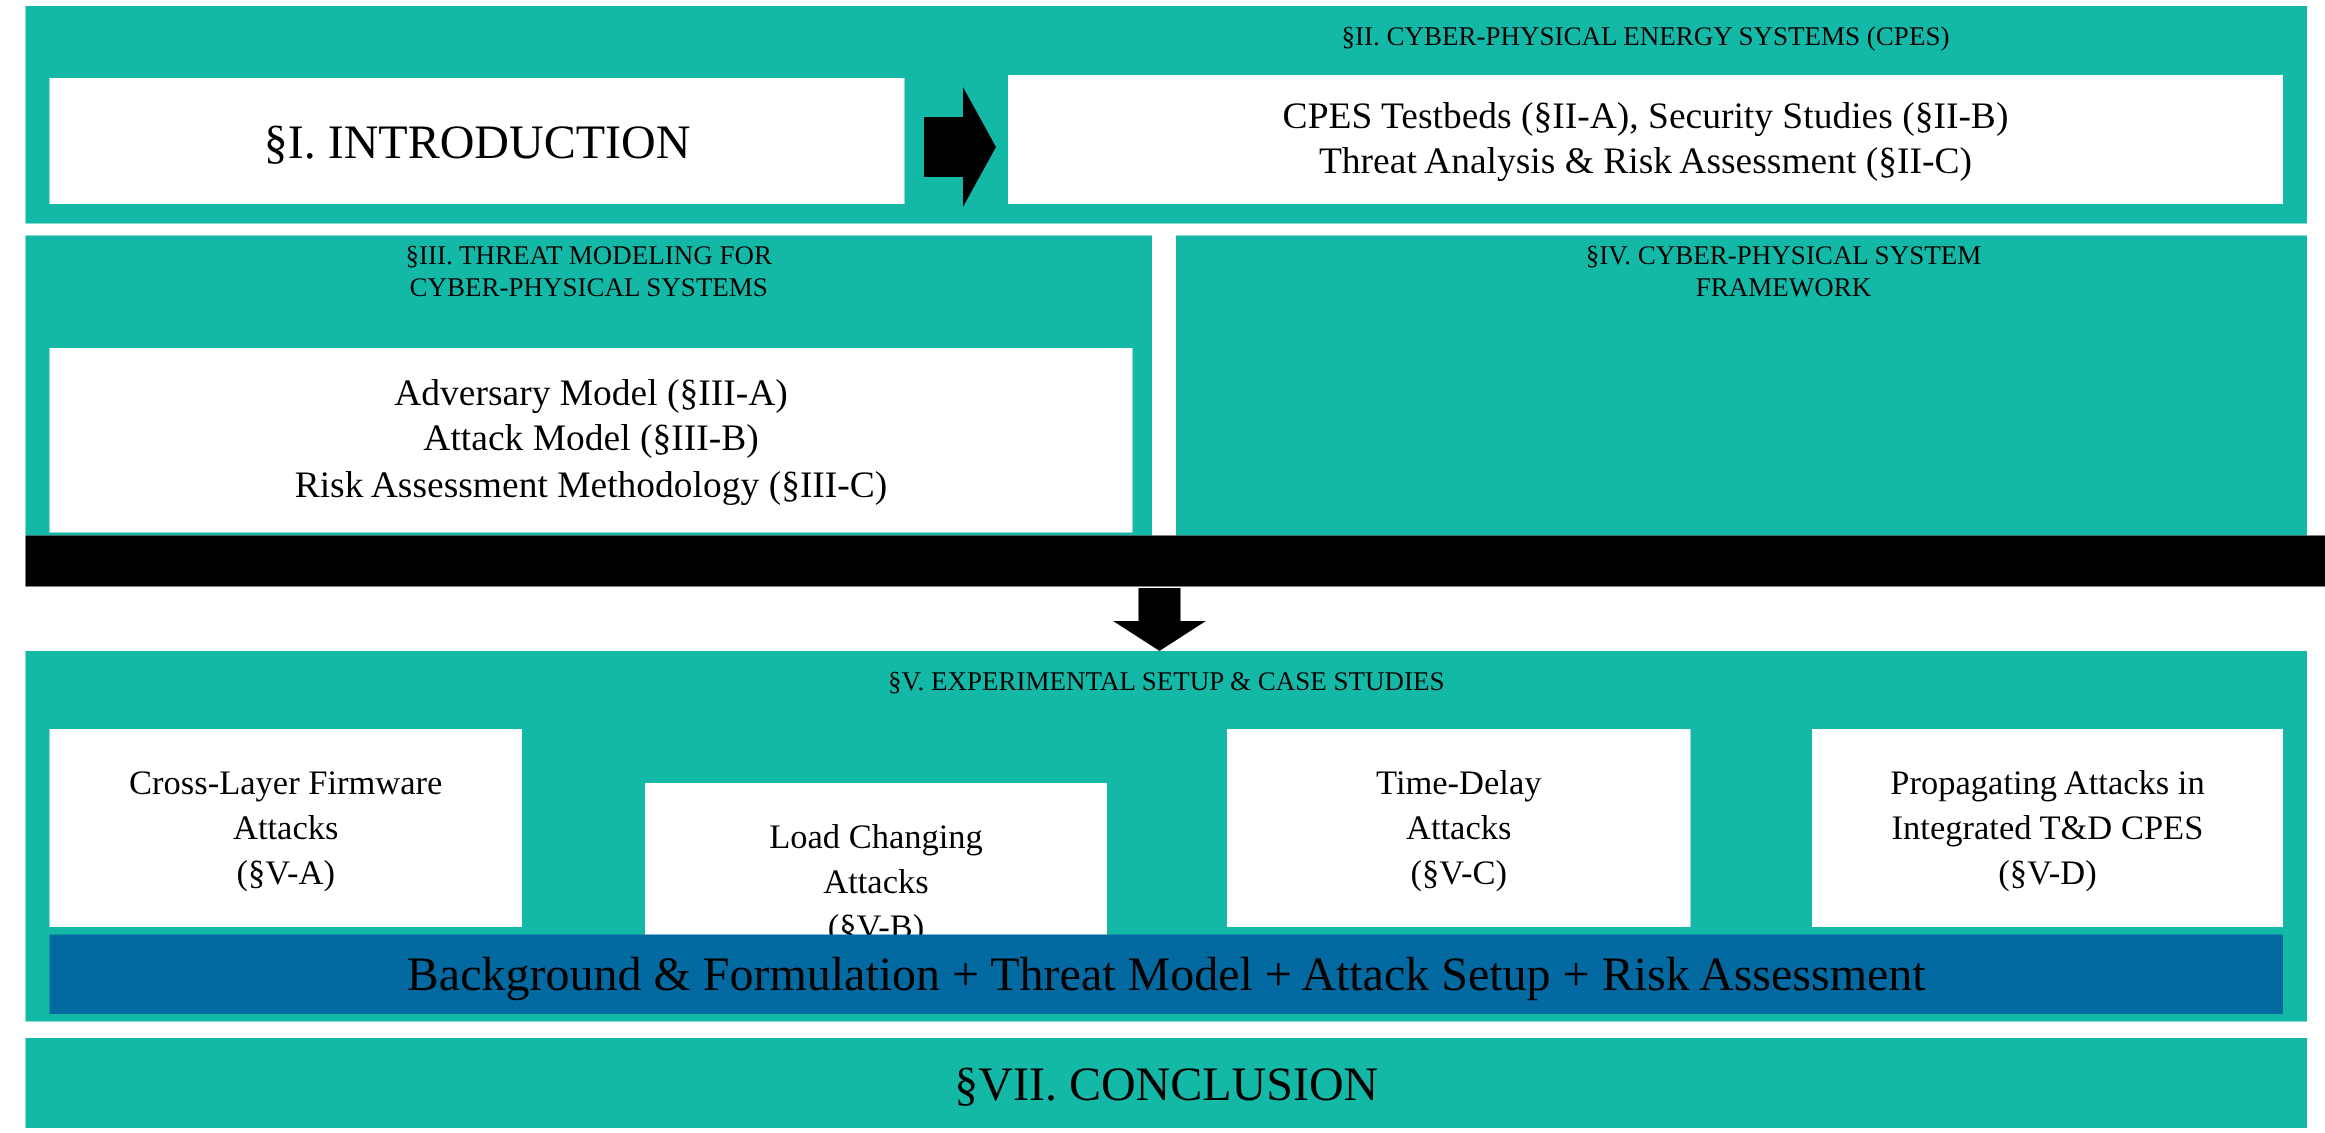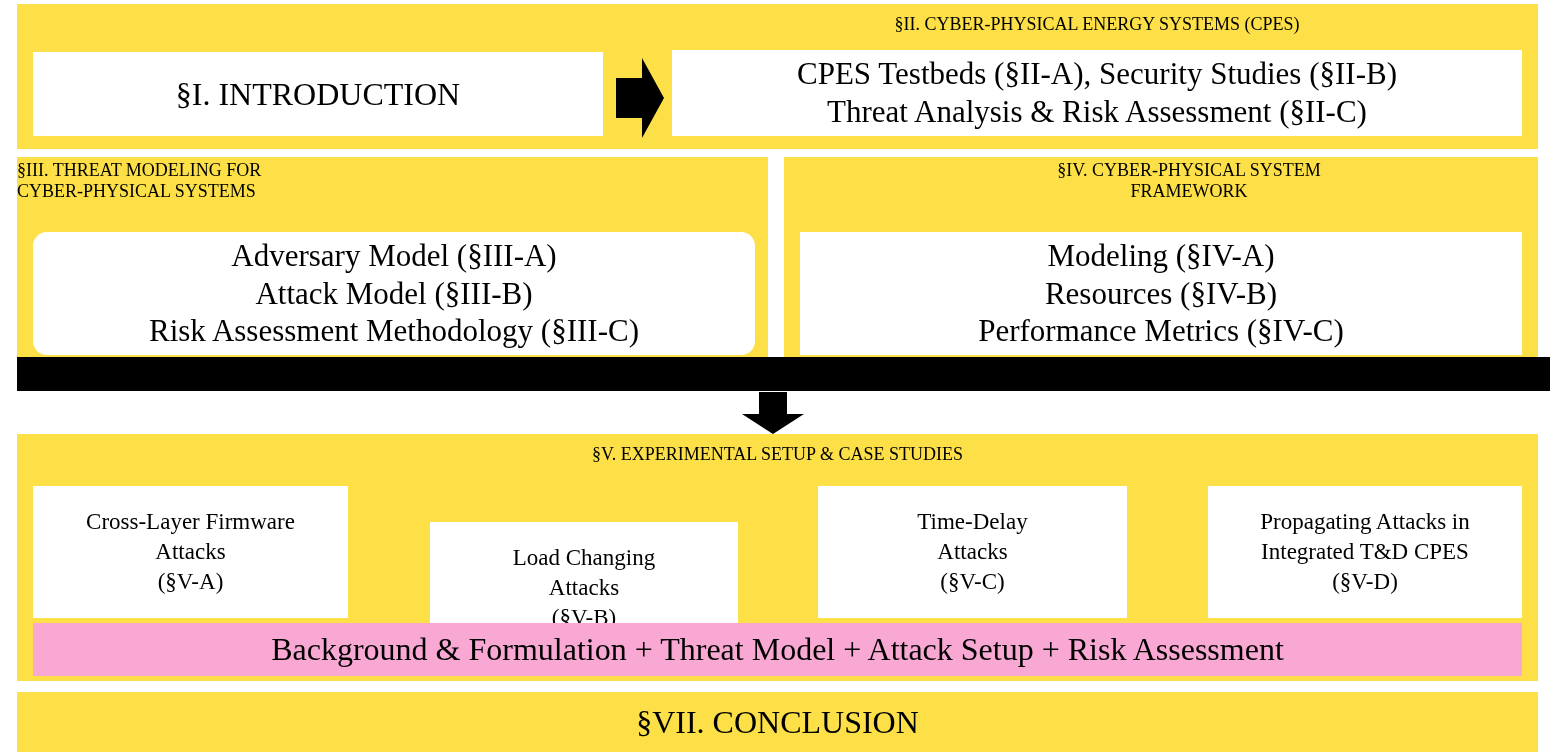--- a/index.html
+++ b/index.html
@@ -13,50 +13,50 @@
   #root {
     position: relative;
     width: 1550px;
     height: 755px;
     background: #ffffff;
   }
 
   
   .gray-panel {
     position: absolute;
-    background: #fde047;
+    background: #14b8a6;
   }
   .white-box {
     position: absolute;
     background: #ffffff;
     display: flex;
     flex-direction: column;
     align-items: center;
     justify-content: center;
     text-align: center;
   }
   .lightgray-box {
     position: absolute;
-    background: #f9a8d4;
+    background: #0369a1;
     display: flex;
     align-items: center;
     justify-content: center;
     text-align: center;
   }
   .panel-title {
     position: absolute;
     width: 100%;
     text-align: center;
     color: #000000;
     line-height: 1.18;
     font-weight: normal;
   }
   .ttl-lg { font-size: 18px; }
   .ttl-md { font-size: 32px; }
-  .body-line { font-size: 31px; line-height: 1.22; color:#000; }
+  .body-line { font-size: 25px; line-height: 1.22; color:#000; }
   .case-line { font-size: 23px; line-height: 1.30; color:#000; }
   .black-bar {
     position: absolute;
     background: #000000;
   }
 
   
   .arrow-right {
     position: absolute;
   }
@@ -84,41 +84,36 @@
   <div class="panel-title ttl-lg" style="left:672px; top:14px; width:850px; height:32px;">§II. CYBER-PHYSICAL ENERGY SYSTEMS (CPES)</div>
 
   <div class="white-box" style="left:672px; top:50px; width:850px; height:86px;">
     <div class="body-line">CPES Testbeds (§II-A), Security Studies (§II-B)</div>
     <div class="body-line">Threat Analysis &amp; Risk Assessment (§II-C)</div>
   </div>
 
   <div class="gray-panel" style="left:17px; top:157px; width:751px; height:200px;"></div>
   <div class="gray-panel" style="left:784px; top:157px; width:754px; height:200px;"></div>
 
-  <div style="position:absolute; left:17px; top:160px; width:751px; text-align:left;">
+  <div style="position:absolute; left:17px; top:160px; width:751px; text-align:center;">
     <div class="ttl-lg">§III. THREAT MODELING FOR</div>
     <div class="ttl-lg">CYBER-PHYSICAL SYSTEMS</div>
   </div>
 
-  <div class="white-box" style="left:33px; top:232px; width:722px; height:123px;border-radius:14px;">
+  <div class="white-box" style="left:33px; top:232px; width:722px; height:123px;">
     <div class="body-line">Adversary Model (§III-A)</div>
     <div class="body-line">Attack Model (§III-B)</div>
     <div class="body-line">Risk Assessment Methodology (§III-C)</div>
   </div>
 
   <div style="position:absolute; left:812px; top:160px; width:754px; text-align:center;">
     <div class="ttl-lg">§IV. CYBER-PHYSICAL SYSTEM</div>
     <div class="ttl-lg">FRAMEWORK</div>
   </div>
 
-  <div class="white-box" style="left:800px; top:232px; width:722px; height:123px;">
-    <div class="body-line">Modeling (§IV-A)</div>
-    <div class="body-line">Resources (§IV-B)</div>
-    <div class="body-line">Performance Metrics (§IV-C)</div>
-  </div>
 
   <div class="black-bar" style="left:17px; top:357px; width:1533px; height:34px;"></div>
 
   <div class="arrow-down" style="left:742px; top:392px; width:62px; height:42px;">
     <svg width="62" height="42" viewBox="0 0 62 42">
       <polygon points="17,0 45,0 45,22 62,22 31,42 0,22 17,22" fill="#000000"></polygon>
     </svg>
   </div>
 
   <div class="gray-panel" style="left:17px; top:434px; width:1521px; height:247px;"></div>

